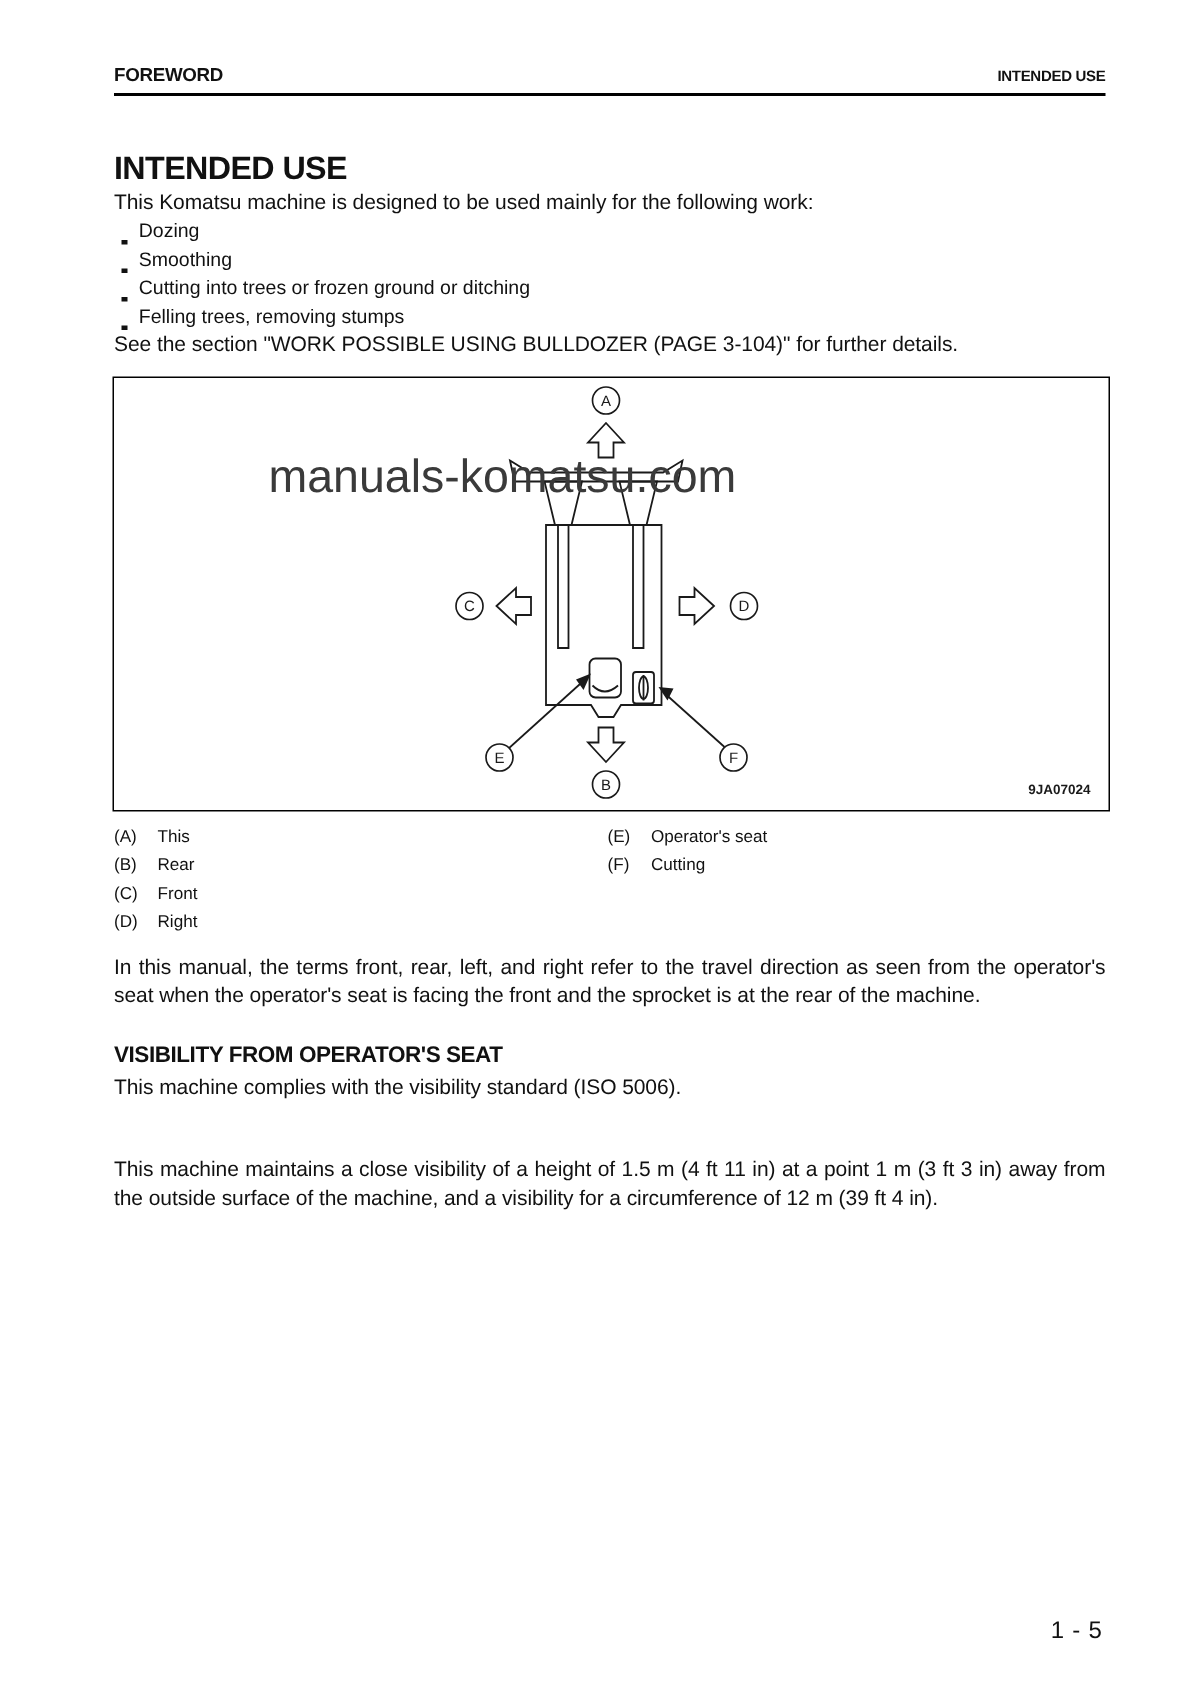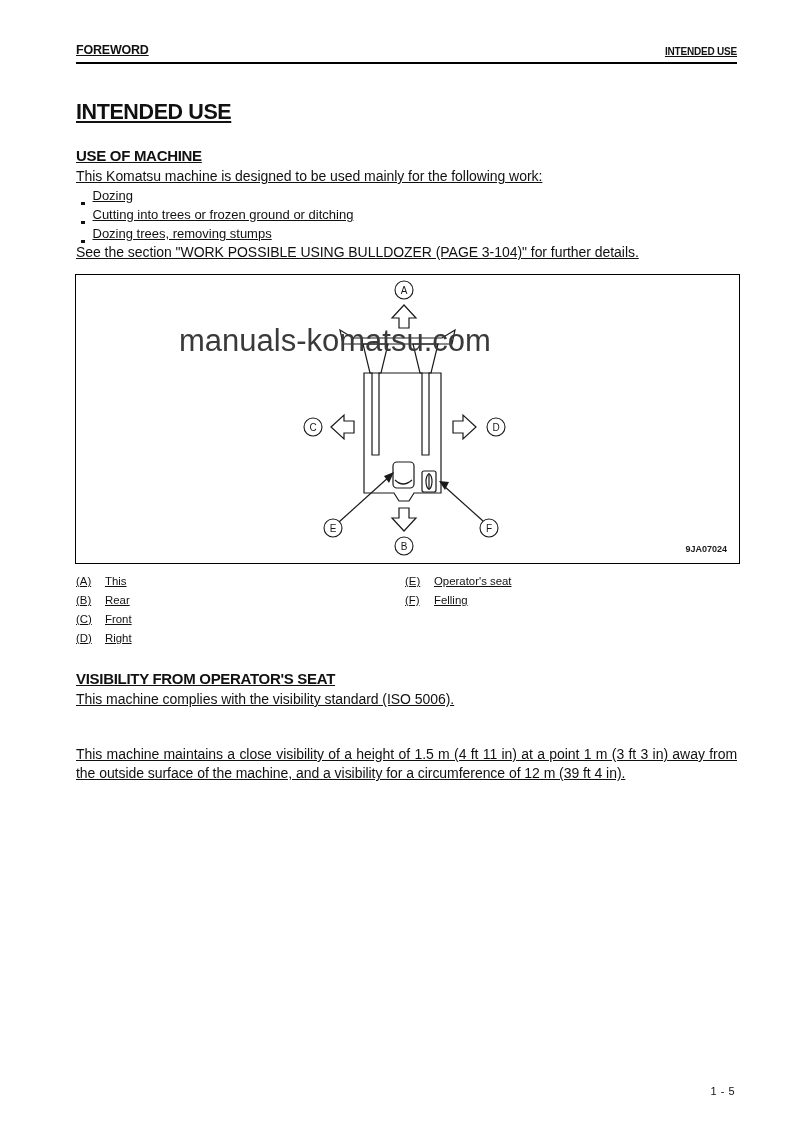--- a/index.html
+++ b/index.html
@@ -4,21 +4,21 @@
 <style>
   html,body{margin:0;padding:0;background:#fff;}
   .page{
     position:relative;
     width:793px;height:1123px;
     background:#ffffff;
     color:#111;
     font-family:"Liberation Sans","DejaVu Sans",sans-serif;
     overflow:hidden;
   }
-  .content{padding:0 56px 0 76px;text-decoration:underline;}
+  .content{padding:0 56px 0 76px;}
   
   .pg-header{
     display:flex;justify-content:space-between;align-items:flex-end;
     padding-top:43px;padding-bottom:5px;
     border-bottom:2.5px solid #000;
   }
   .pg-header .hl{font-size:12.5px;font-weight:bold;letter-spacing:-0.2px;}
   .pg-header .hr{font-size:10px;font-weight:bold;letter-spacing:-0.2px;}
   
   h1.doc-title{
@@ -49,50 +49,53 @@
   .legend{display:grid;grid-template-columns:329px 1fr;margin-top:8px;}
   .leg-col{display:flex;flex-direction:column;}
   .leg-row{display:flex;line-height:19px;font-size:11.4px;}
   .leg-key{flex:0 0 29px;}
   
   .note{margin-top:10px;}
   .vis-head{margin-top:14px;}
   
   .pg-footer{
     position:absolute;right:58px;bottom:26px;
-    font-size:11px;letter-spacing:0.5px;
+    font-size:16px;letter-spacing:0.5px;
   }
 </style>
 </head>
 <body>
 
 <div class="page">
   <div class="content">
 
     <div class="pg-header">
       <span class="hl">FOREWORD</span>
       <span class="hr">INTENDED USE</span>
     </div>
 
     <h1 class="doc-title">INTENDED USE</h1>
 
-    <h2 class="sec">USE OF MACHINE</h2>
     <p class="body-txt">This Komatsu machine is designed to be used mainly for the following work:</p>
     <ul class="blist">
       <li>
           <span class="sq"></span>
           <span>Dozing</span>
         </li>
       <li>
           <span class="sq"></span>
+          <span>Smoothing</span>
+        </li>
+      <li>
+          <span class="sq"></span>
           <span>Cutting into trees or frozen ground or ditching</span>
         </li>
       <li>
           <span class="sq"></span>
-          <span>Dozing trees, removing stumps</span>
+          <span>Felling trees, removing stumps</span>
         </li>
     </ul>
     <p class="body-txt">See the section "WORK POSSIBLE USING BULLDOZER (PAGE 3-104)" for further details.</p>
 
 
     <div class="fig-box">
       <svg width="663" height="288" viewBox="0 0 663 288">
         <g fill="none" stroke="#1a1a1a" stroke-width="1.2">
 
           <path d="M264,55 L277,63 H366 L379,55 L376,69 H267 Z"></path>
@@ -164,25 +167,26 @@
           <span>Right</span>
         </div>
       </div>
       <div class="leg-col">
         <div class="leg-row">
           <span class="leg-key">(E)</span>
           <span>Operator's seat</span>
         </div>
         <div class="leg-row">
           <span class="leg-key">(F)</span>
-          <span>Felling</span>
+          <span>Cutting</span>
         </div>
       </div>
     </div>
 
+    <p class="body-txt just note">In this manual, the terms front, rear, left, and right refer to the travel direction as seen from the operator's seat when the operator's seat is facing the front and the sprocket is at the rear of the machine.</p>
 
     <h2 class="sec vis-head">VISIBILITY FROM OPERATOR'S SEAT</h2>
     <p class="body-txt">This machine complies with the visibility standard (ISO 5006).</p>
     <p class="body-txt just">This machine maintains a close visibility of a height of 1.5 m (4 ft 11 in) at a point 1 m (3 ft 3 in) away from the outside surface of the machine, and a visibility for a circumference of 12 m (39 ft 4 in).</p>
 
   </div>
 
   <div class="pg-footer">1 - 5</div>
 </div>
 

